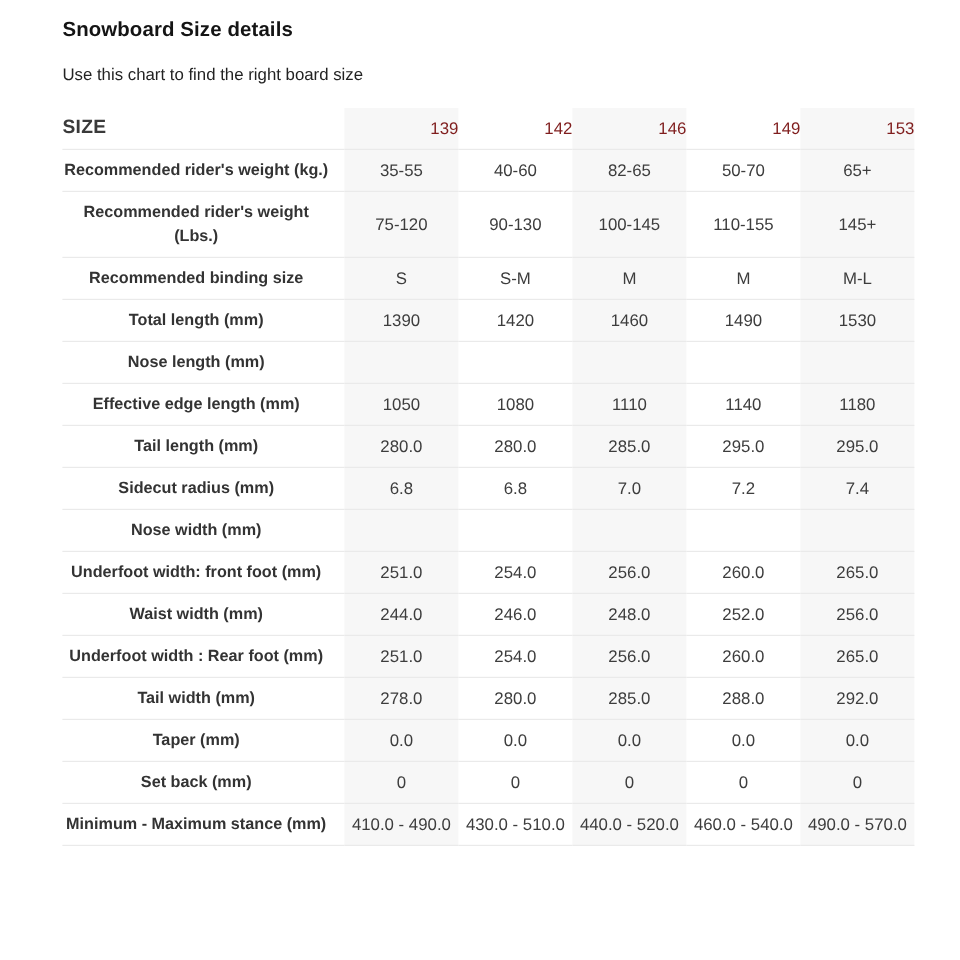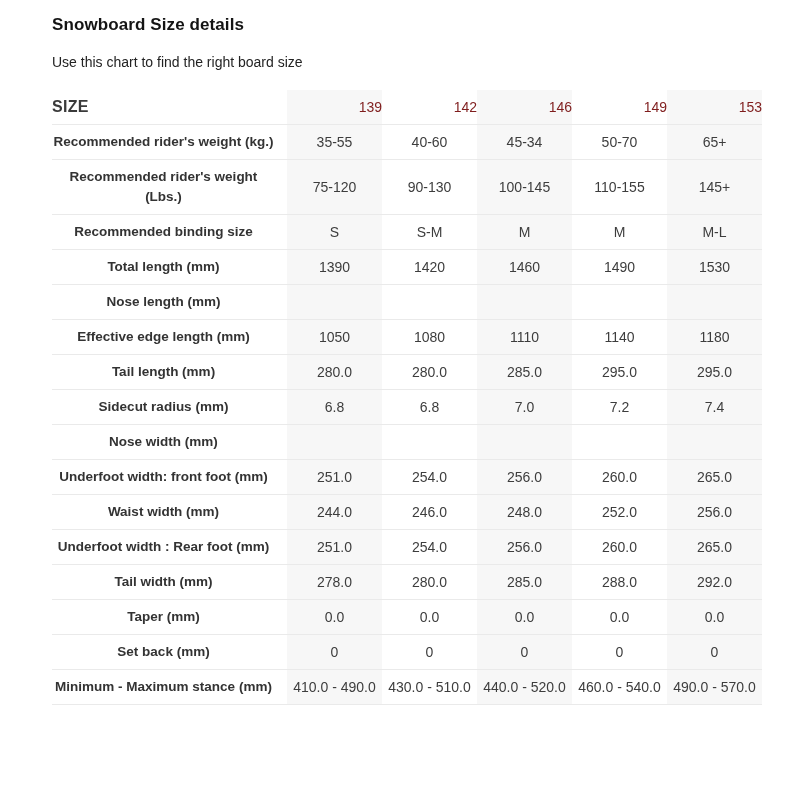--- a/index.html
+++ b/index.html
@@ -109,21 +109,21 @@
           <th class="col-header">146</th>
           <th class="col-header">149</th>
           <th class="col-header">153</th>
         </tr>
     </thead>
     <tbody>
         <tr>
           <td class="row-label">Recommended rider's weight (kg.)</td>
           <td class="value-cell">35-55</td>
           <td class="value-cell">40-60</td>
-          <td class="value-cell">45-34</td>
+          <td class="value-cell">82-65</td>
           <td class="value-cell">50-70</td>
           <td class="value-cell">65+</td>
         </tr>
         <tr>
           <td class="row-label">Recommended rider's weight (Lbs.)</td>
           <td class="value-cell">75-120</td>
           <td class="value-cell">90-130</td>
           <td class="value-cell">100-145</td>
           <td class="value-cell">110-155</td>
           <td class="value-cell">145+</td>

